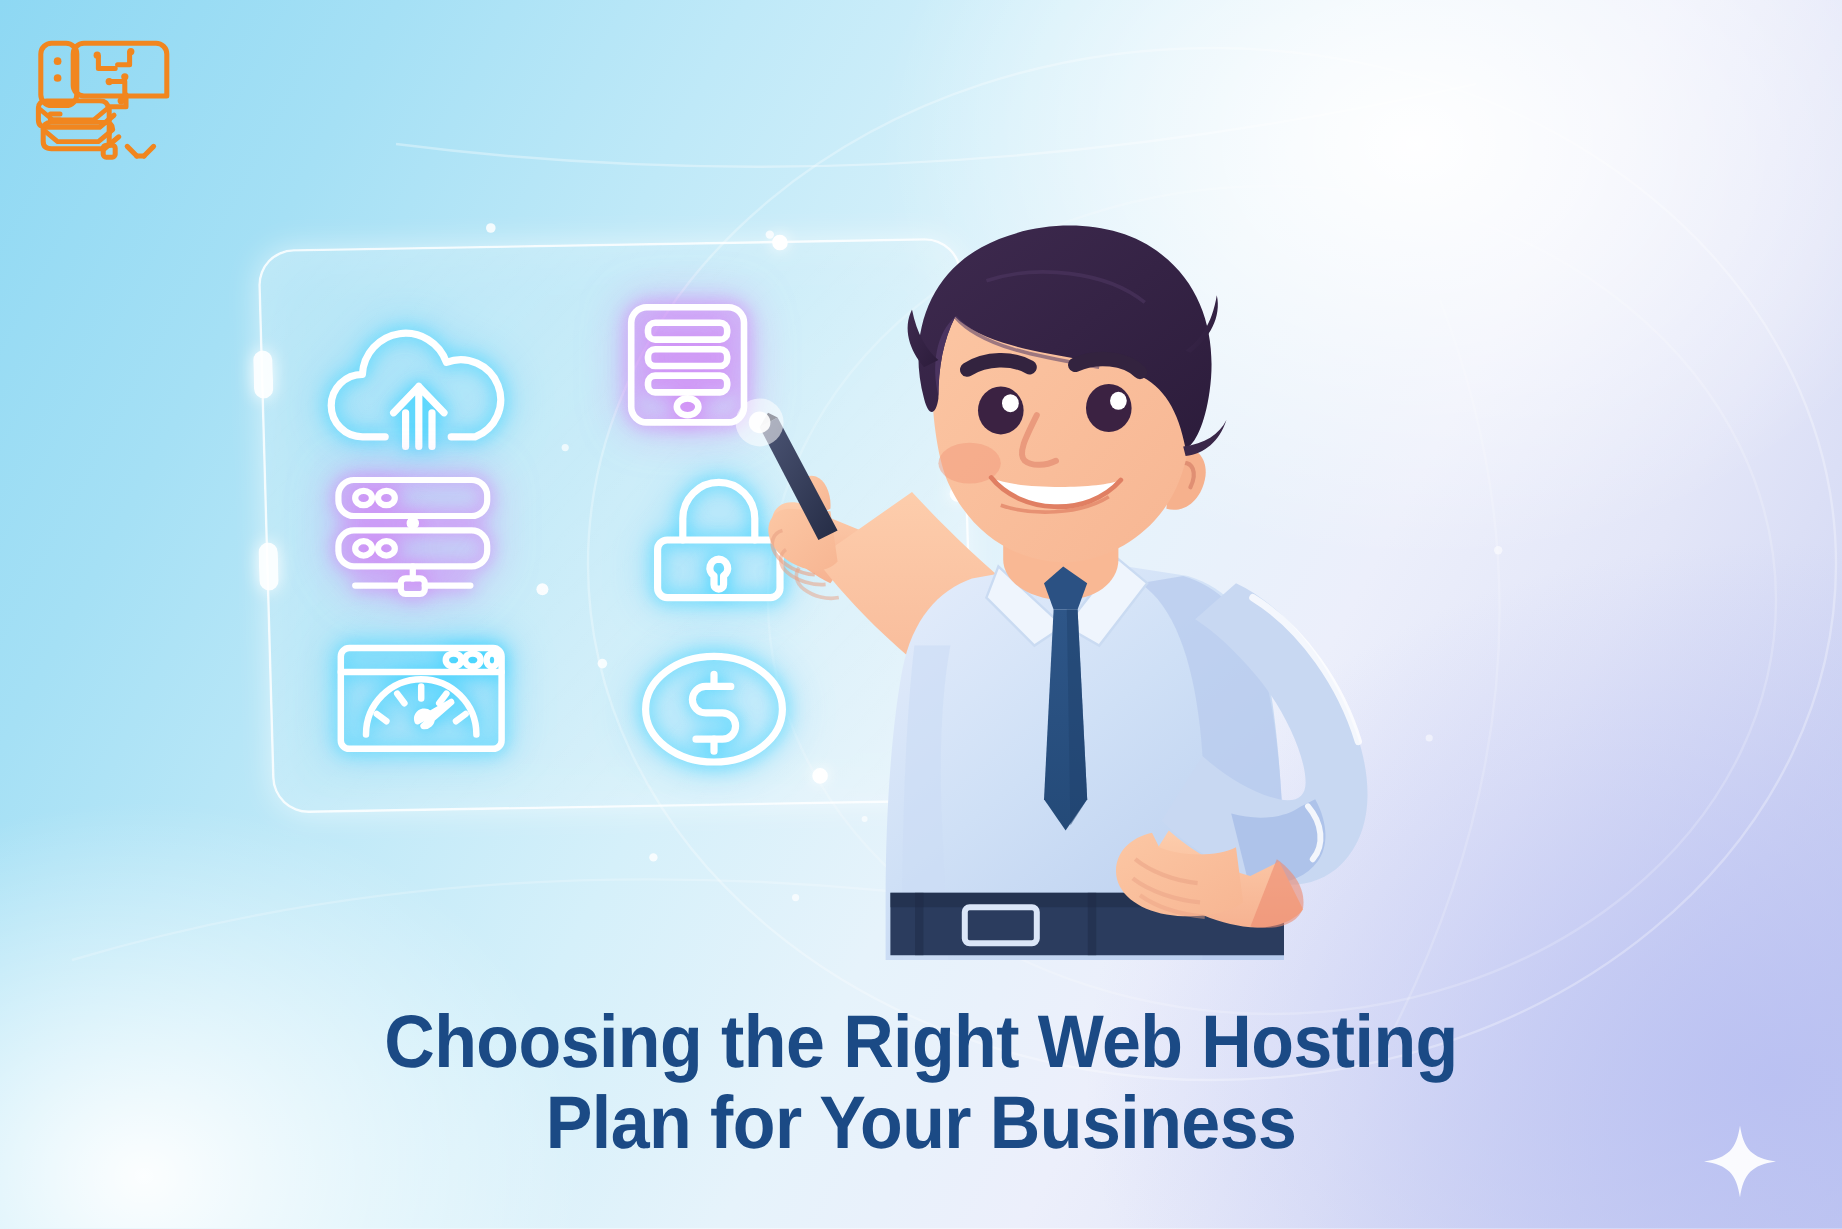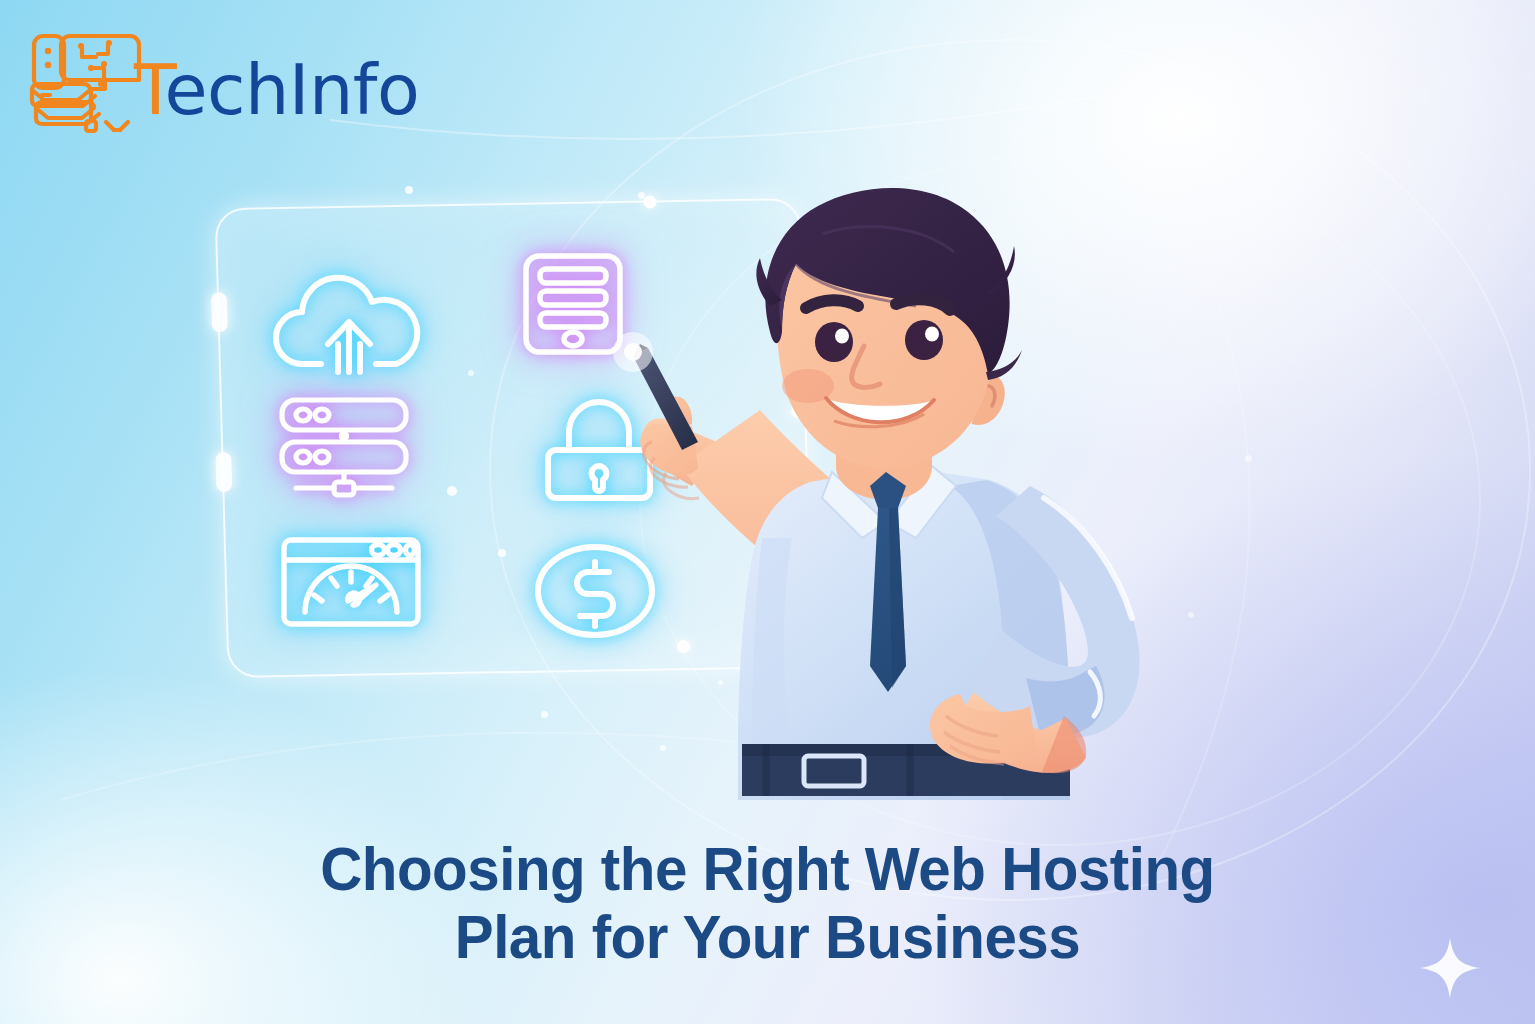--- a/index.html
+++ b/index.html
@@ -162,21 +162,20 @@
       <path d="M10 66 v10 q0 6 7 6 h44 l12 -10"></path>
       <path d="M14 84 q0 -6 7 -6 h44 q7 0 7 6 l-12 10 H26 Z" stroke-width="4"></path>
       <path d="M14 84 v10 q0 6 7 6 h44 l12 -10"></path>
       <path d="M20 71 h8 M20 76 h8"></path>
 
       <path d="M69 87 v10"></path>
       <rect x="64" y="97" width="10" height="10" rx="2.5"></rect>
       <path d="M84 98 l8 8 M98 106 l8 -8"></path>
       <path d="M92 106 h6"></path>
     </svg>
-    <div id="logo-word"><span class="t-orange">T</span><span class="rest">echInfo</span></div>
   </div>
 
   <div id="glass">
     <div class="glass-handle" style="left:-8px; top:82px;"></div>
     <div class="glass-handle" style="left:-8px; top:242px;"></div>
     <div class="glass-dot" style="left:427px; top:-7px;"></div>
     <div class="glass-dot" style="left:569px; top:205px;"></div>
     <div class="glass-dot" style="left:448px; top:438px;"></div>
   </div>
 

